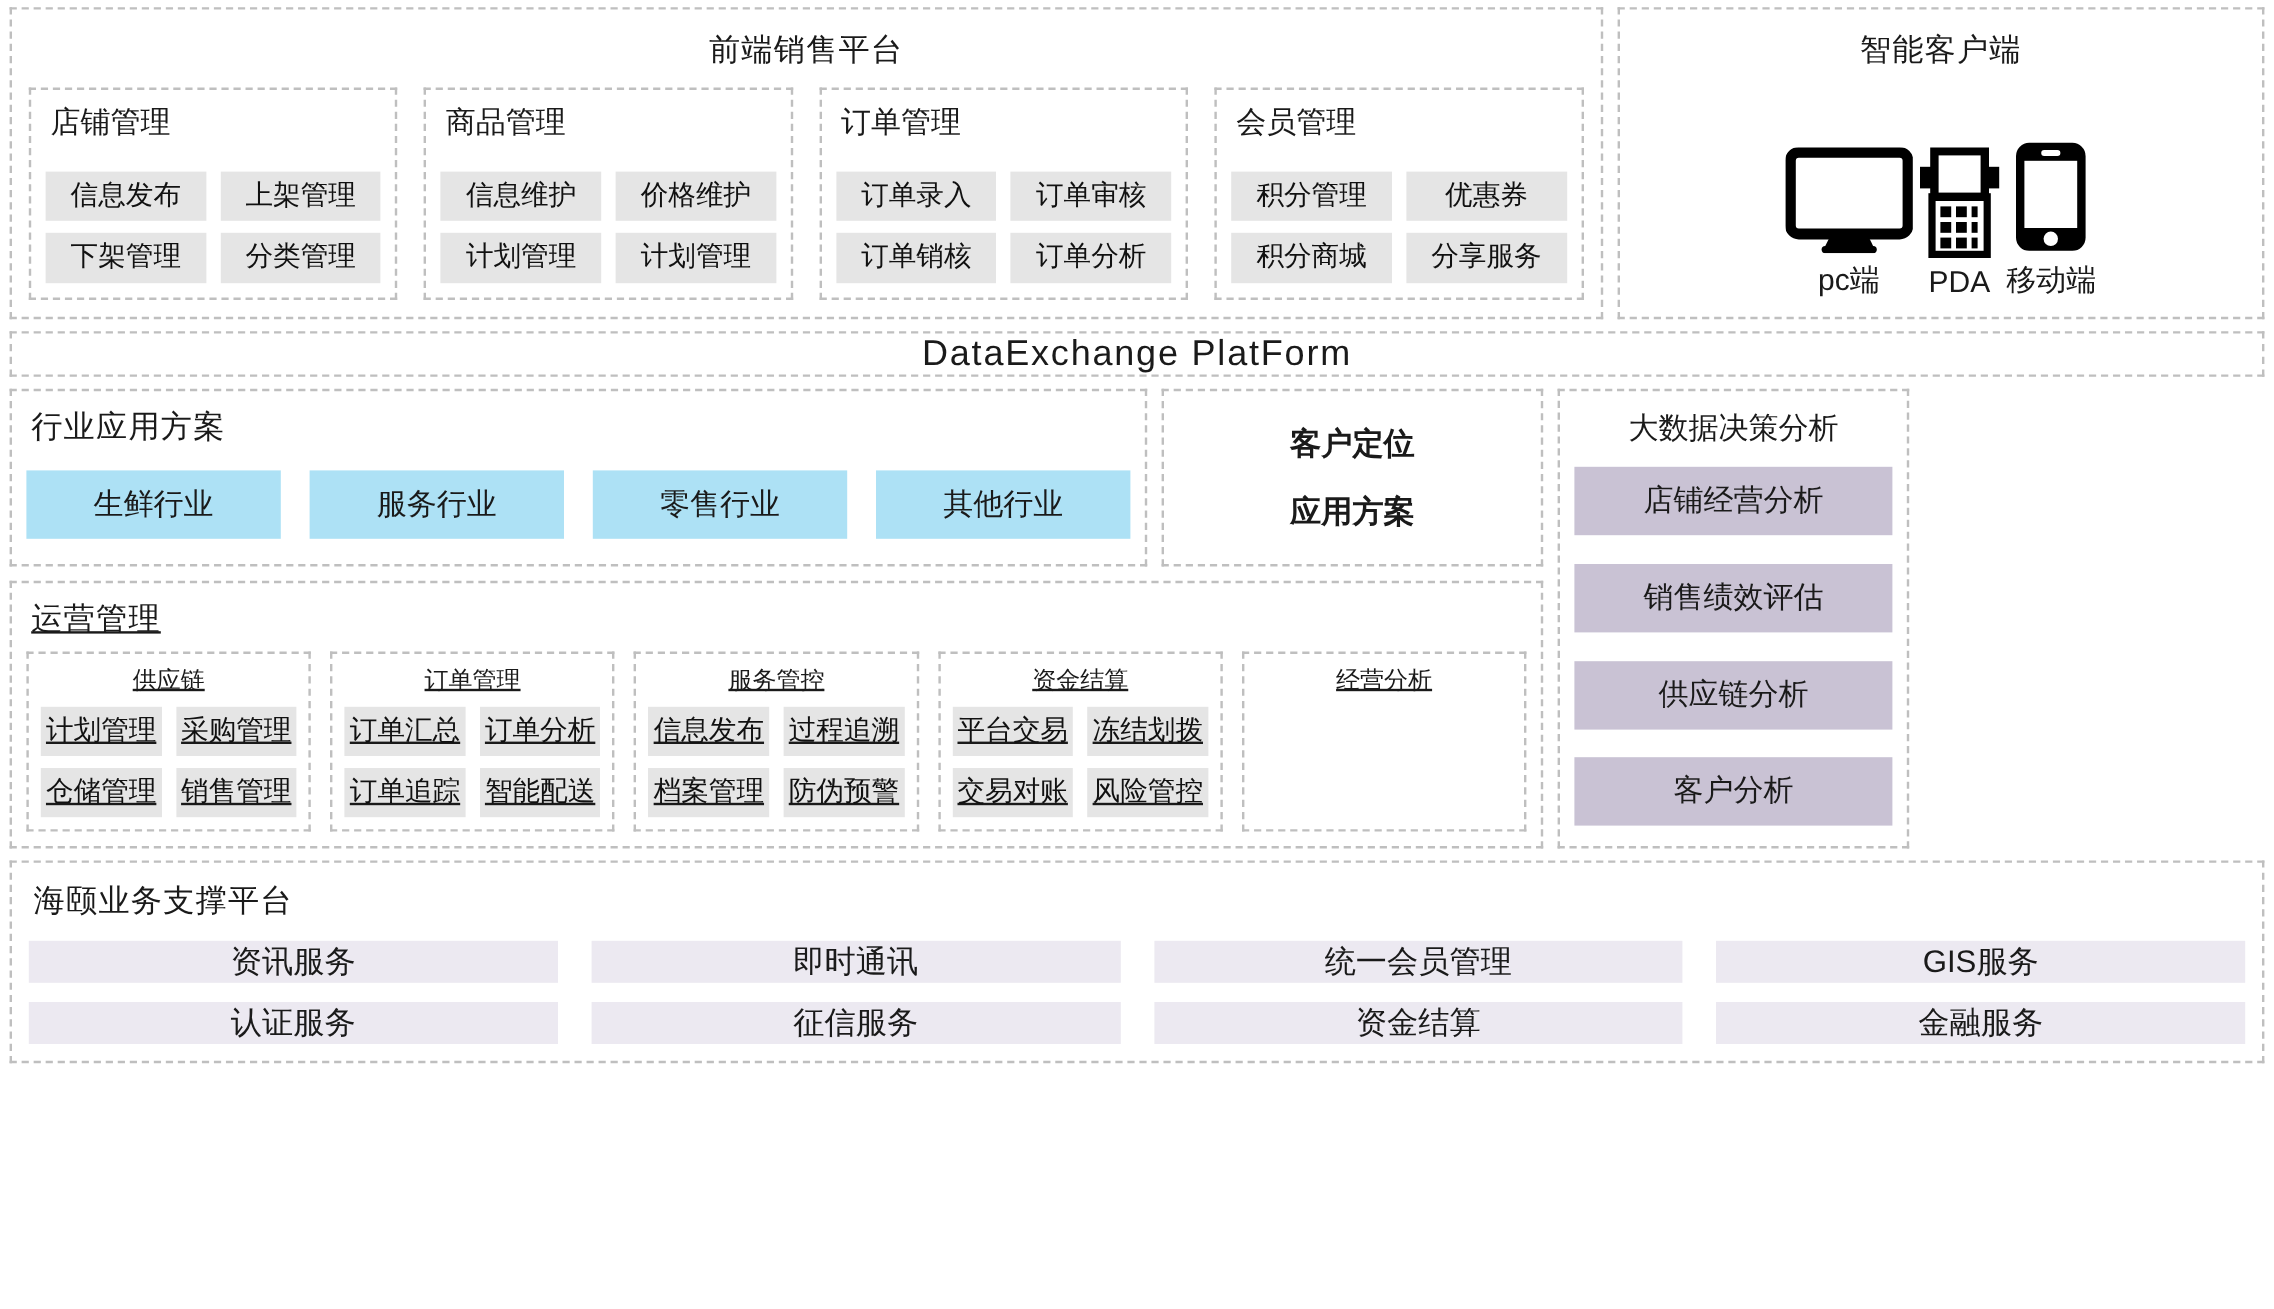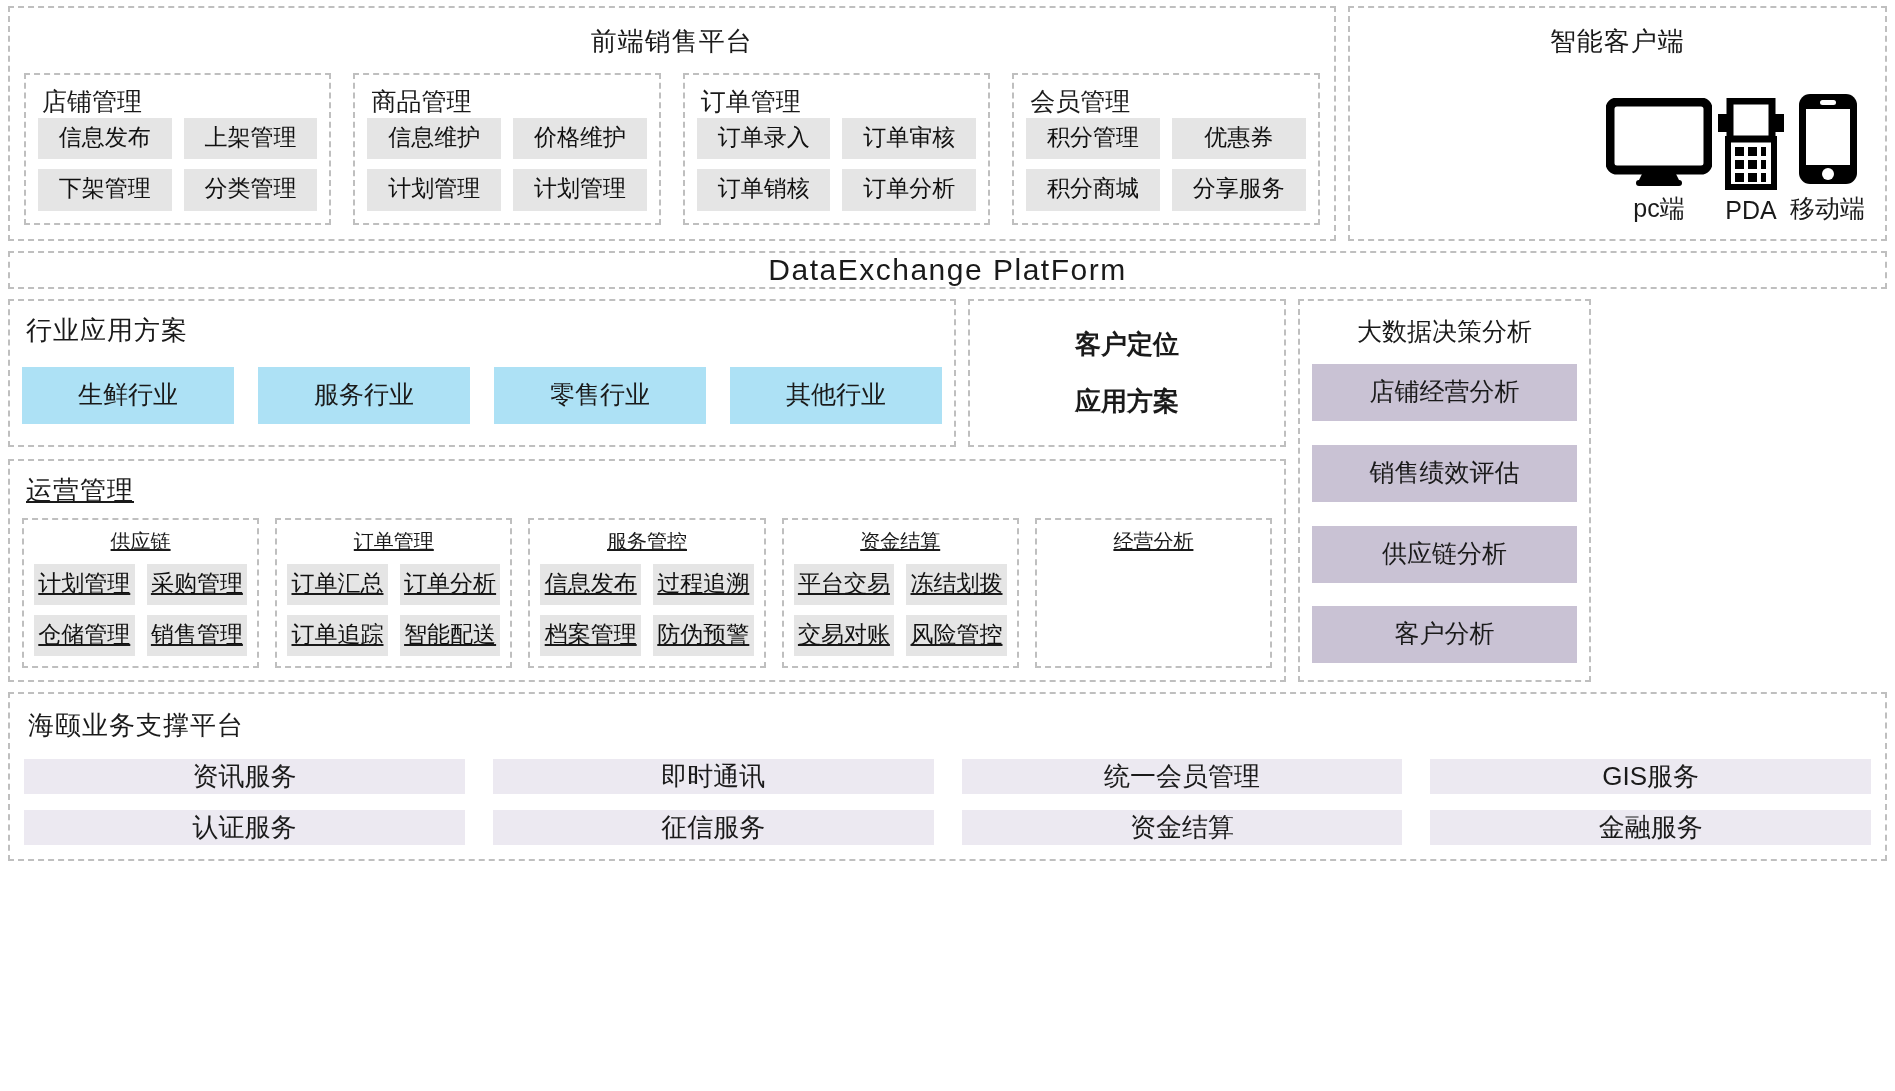--- a/index.html
+++ b/index.html
@@ -17,30 +17,30 @@
   
   .row1 { display: flex; gap: 12px; height: 282px; }
   .front-platform { flex: 1 1 auto; width: 1329px; padding: 10px 14px 14px 14px; display: flex; flex-direction: column; }
   .smart-client { width: 540px; padding: 10px 14px 14px 14px; display: flex; flex-direction: column; }
 
   .sec-title-center { text-align: center; font-size: 26px; letter-spacing: 1px; padding: 6px 0 14px 0; }
   .sec-title-left { text-align: left; font-size: 26px; letter-spacing: 1px; padding: 4px 0 10px 4px; }
 
   .front-cols { display: flex; gap: 22px; flex: 1; }
   .front-col { flex: 1; padding: 8px 12px 12px 12px; display: flex; flex-direction: column; }
-  .col-head { font-size: 25px; padding: 2px 2px 0 4px; }
+  .col-head { font-size: 25px; padding: 2px 2px 25px 4px; }
   .chip-grid { display: grid; grid-template-columns: 1fr 1fr; gap: 10px 12px; }
   .chip {
     background: #e5e5e5; color: #111;
     font-size: 23px; text-align: center;
     padding: 7px 4px 9px 4px; line-height: 1.1;
     white-space: nowrap;
   }
 
-  .devices { display: flex; justify-content: flex-end; align-items: flex-end; flex: 1; padding: 0 6px; }
+  .devices { display: flex; justify-content: center; align-items: flex-end; flex: 1; padding: 0 6px; }
   .device { display: flex; flex-direction: column; align-items: center; gap: 6px; }
   .device-label { font-size: 25px; }
   .device svg { display: block; }
 
   
   .dx-bar { height: 72px; display: flex; align-items: flex-end; justify-content: center; }
   .dx-text { font-size: 30px; letter-spacing: 1.5px; }
 
   
   .row3 { display: flex; gap: 12px; height: 410px; }

